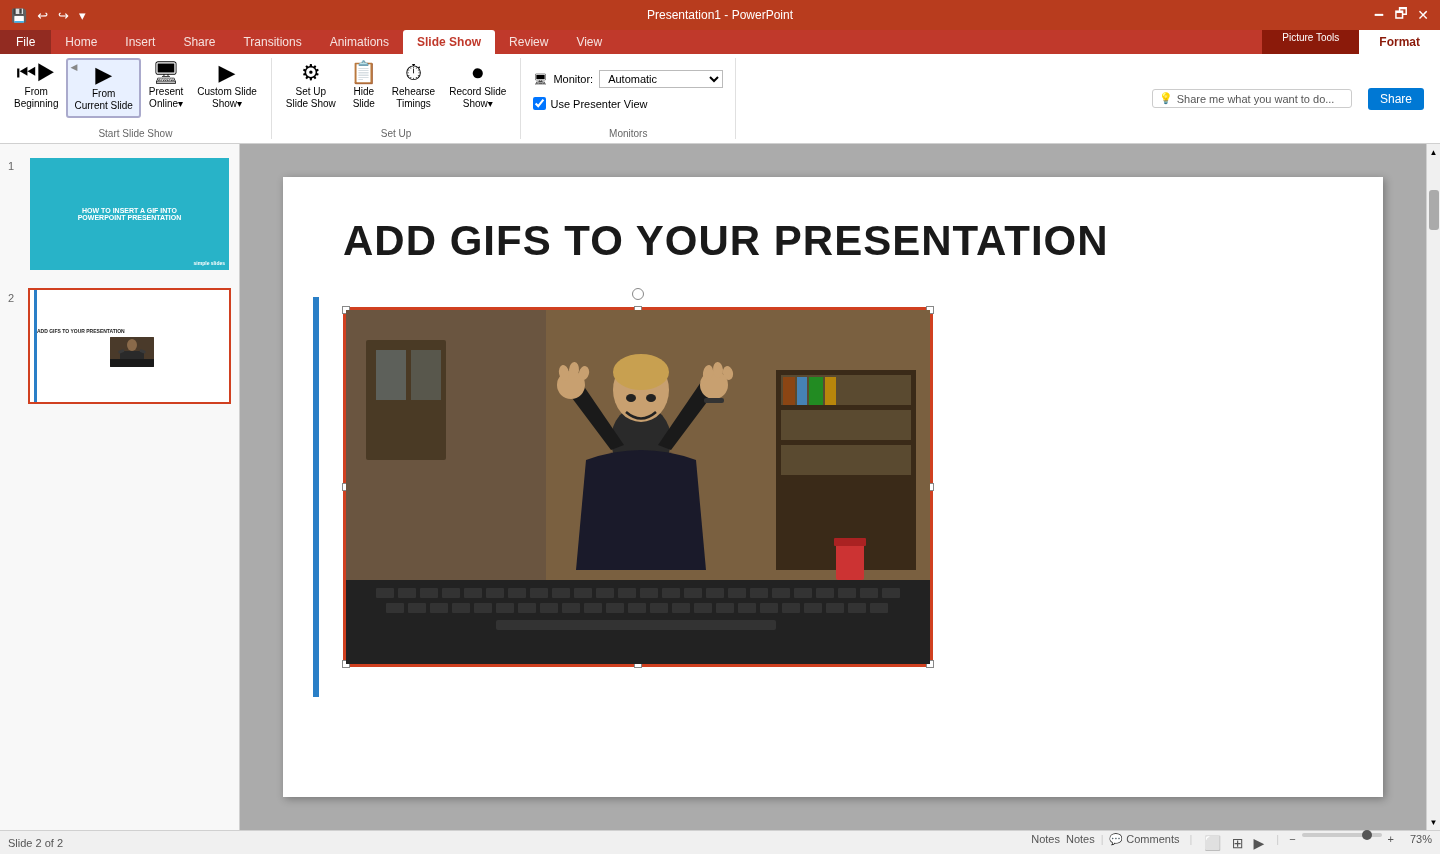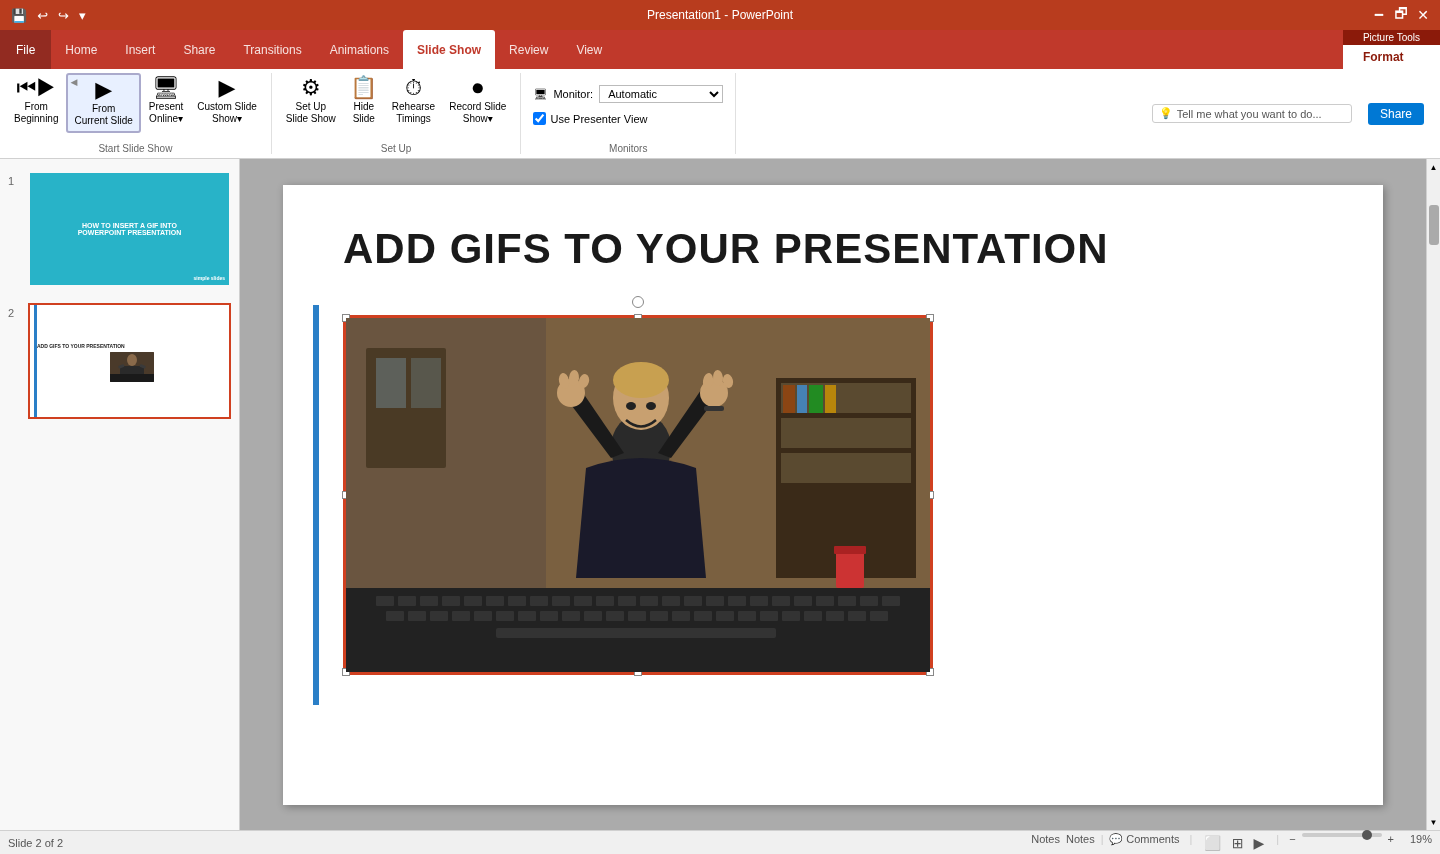--- a/index.html
+++ b/index.html
@@ -304,21 +304,21 @@
     .view-btn { font-size: 14px; cursor: pointer; color: #555; padding: 2px; }
 
     .ribbon-tabs-container {
       display: flex;
       position: relative;
       background: #c0392b;
     }
     .right-tabs {
       margin-left: auto;
       display: flex;
-      flex-direction: column;
+      flex-direction: row;
     }
     .picture-tools-header {
       background: #8B1a0a;
       color: white;
       font-size: 10px;
       text-align: center;
       padding: 2px 20px;
     }
     .format-tab {
       background: white;
@@ -437,21 +437,21 @@
         <input type="checkbox" checked="" style="">
         <span>Use Presenter View</span>
       </label>
     </div>
     <div class="ribbon-group-label">Monitors</div>
   </div>
 
   <div style="flex:1; display:flex; align-items:center; justify-content:flex-end; padding-right:8px;">
     <div class="tell-me">
       <span>💡</span>
-      <span>Tell me what you want to do...</span>
+      <span>Share me what you want to do...</span>
     </div>
     <button class="share-btn">Share</button>
   </div>
 </div>
 
 <div class="main-area">
 
   <div class="slide-panel">
 
     <div class="slide-thumb">
@@ -645,15 +645,15 @@
     <span class="view-btn">⬜</span>
     <span class="view-btn">⊞</span>
     <span class="view-btn">▶</span>
     <span style="color:#ccc; margin:0 4px;">|</span>
 
     <span style="cursor:pointer;">−</span>
     <div class="zoom-slider">
       <div class="zoom-slider-thumb"></div>
     </div>
     <span style="cursor:pointer;">+</span>
-    <span style="cursor:pointer; min-width:32px; text-align:right;">19%</span>
+    <span style="cursor:pointer; min-width:32px; text-align:right;">73%</span>
   </div>
 </div>
 
 </body></html>

